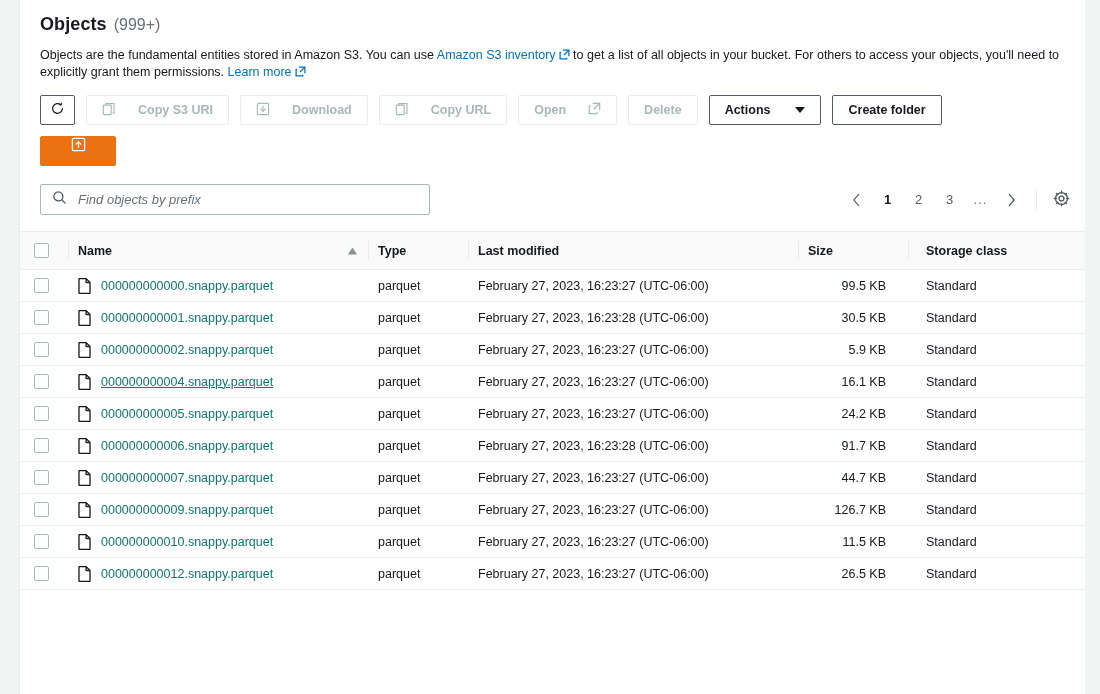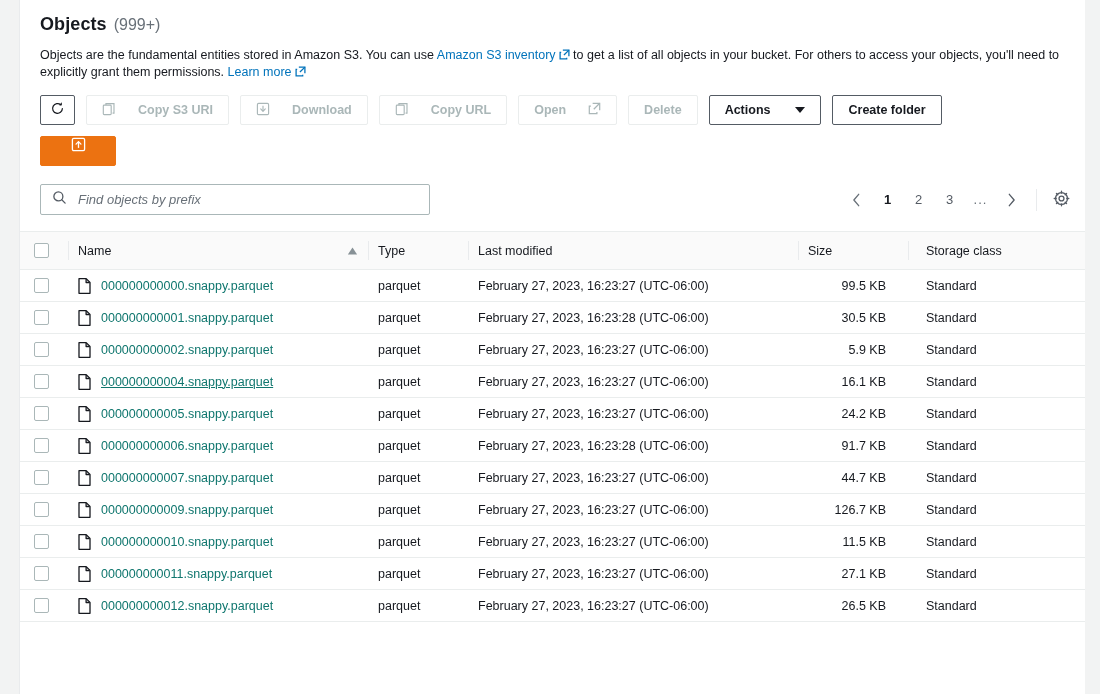--- a/index.html
+++ b/index.html
@@ -206,21 +206,21 @@
     width: 100%;
     border-collapse: collapse;
     margin-top: 16px;
     table-layout: fixed;
   }
   table.objs thead th {
     background: #fafafa;
     border-top: 1px solid #eaeded;
     border-bottom: 1px solid #eaeded;
     font-size: 12.5px;
-    font-weight: normal;
+    font-weight: bold;
     color: #16191f;
     text-align: left;
     height: 38px;
     padding: 0 10px;
     vertical-align: middle;
     position: relative;
   }
   table.objs thead th.divider::before {
     content: "";
     position: absolute;
@@ -629,38 +629,20 @@
           <tr>
             <td class="col-check"><span class="cb"></span></td>
             <td class="col-name">
               <div class="name-cell">
                 <span>
                   <svg class="file-ico" width="13" height="16" viewBox="0 0 13 16">
                     <path d="M1 0.7h7.2L12 4.4V15.3H1z" fill="#ffffff" stroke="#16191f" stroke-width="1.3" stroke-linejoin="round"></path>
                     <path d="M8.1 0.9v3.6H11.7" fill="none" stroke="#16191f" stroke-width="1.3" stroke-linejoin="round"></path>
                   </svg>
                 </span>
-                <a class="name-link">000000000011.snappy.parquet</a>
-              </div>
-            </td>
-            <td class="col-type">parquet</td>
-            <td class="col-mod">February 27, 2023, 16:23:27 (UTC-06:00)</td>
-            <td class="col-size">27.1 KB</td>
-            <td class="col-stor">Standard</td>
-          </tr>
-          <tr>
-            <td class="col-check"><span class="cb"></span></td>
-            <td class="col-name">
-              <div class="name-cell">
-                <span>
-                  <svg class="file-ico" width="13" height="16" viewBox="0 0 13 16">
-                    <path d="M1 0.7h7.2L12 4.4V15.3H1z" fill="#ffffff" stroke="#16191f" stroke-width="1.3" stroke-linejoin="round"></path>
-                    <path d="M8.1 0.9v3.6H11.7" fill="none" stroke="#16191f" stroke-width="1.3" stroke-linejoin="round"></path>
-                  </svg>
-                </span>
                 <a class="name-link">000000000012.snappy.parquet</a>
               </div>
             </td>
             <td class="col-type">parquet</td>
             <td class="col-mod">February 27, 2023, 16:23:27 (UTC-06:00)</td>
             <td class="col-size">26.5 KB</td>
             <td class="col-stor">Standard</td>
           </tr>
         </tbody>
     </table>

